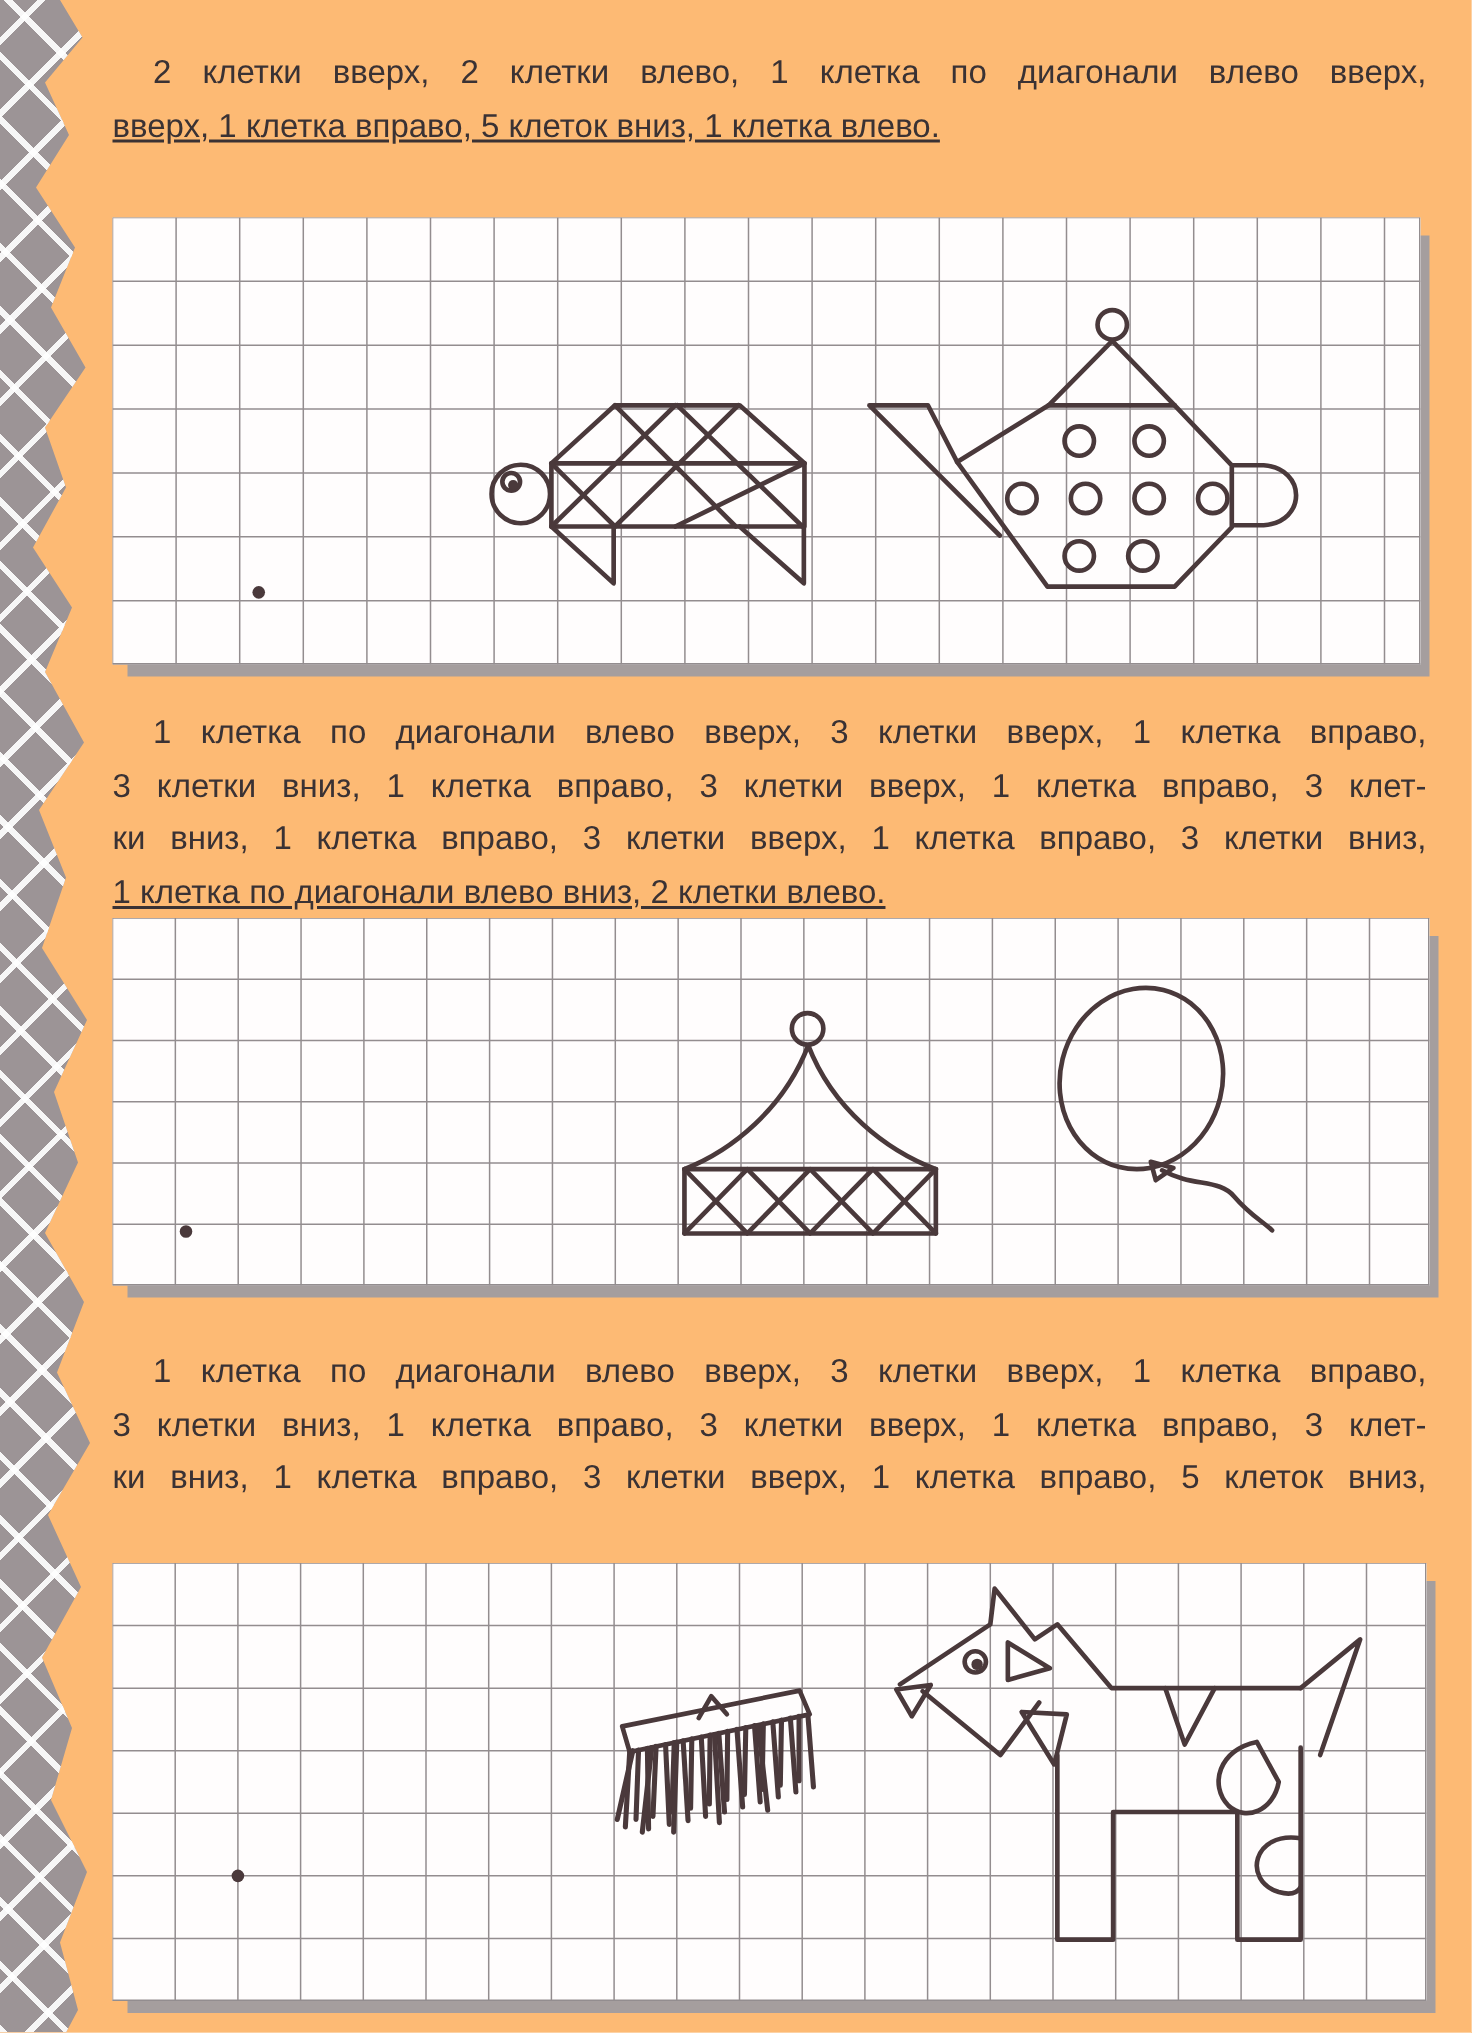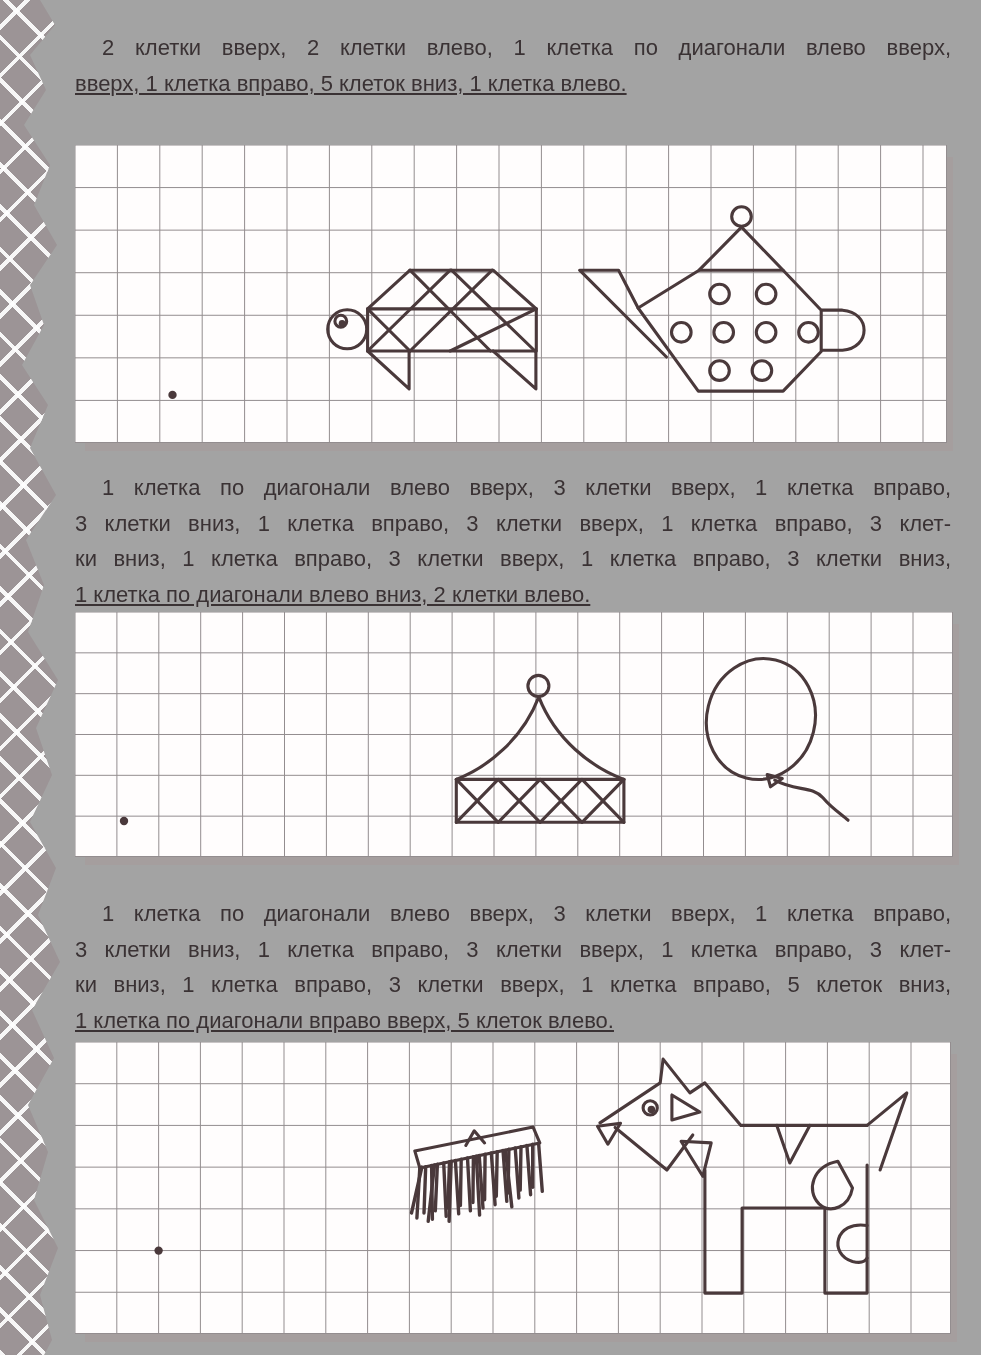--- a/index.html
+++ b/index.html
@@ -1,18 +1,18 @@
 <!DOCTYPE html>
 <html><head>
 <meta charset="utf-8">
 <style>
   html,body{margin:0;padding:0;}
   body{width:981px;height:1355px;overflow:hidden;background:#fbfaf8;
        font-family:"Liberation Sans", sans-serif;}
-  .page{position:relative;width:981px;height:1355px;background:#a3a3a3;}
+  .page{position:relative;width:981px;height:1355px;background:#fdba74;}
 
   
   .torn-edge{
     position:absolute;left:0;top:0;width:70px;height:1355px;
     background-color:#9c9496;
     background-image:
       repeating-linear-gradient(45deg, rgba(255,255,255,.92) 0 4px, rgba(255,255,255,0) 4px 30px),
       repeating-linear-gradient(-45deg, rgba(255,255,255,.92) 0 4px, rgba(255,255,255,0) 4px 34px);
     clip-path:polygon(0 0,40px 0,55px 25px,30px 55px,46px 90px,24px 125px,50px 165px,
       34px 205px,57px 245px,30px 285px,44px 325px,22px 365px,48px 405px,30px 448px,
@@ -166,21 +166,20 @@
       <polygon stroke="#4a393b" stroke-width="3.1" fill="none" stroke-linecap="round" stroke-linejoin="round" points="692.2,162.5 707.3,166.6 695.5,174.8"></polygon>
       <g transform="scale(41.9 40.83)">
         <path stroke="#4a393b" stroke-width="3.1" fill="none" stroke-linecap="round" stroke-linejoin="round" d="M 16.7 4.12 C 17.2 4.4 17.6 4.25 17.85 4.55 C 18.1 4.85 18.3 4.95 18.45 5.1" vector-effect="non-scaling-stroke"></path>
       </g>
     </svg>
 
   <div class="para para3">
     <div class="iline indent">1 клетка по диагонали влево вверх, 3 клетки вверх, 1 клетка вправо,</div>
     <div class="iline">3 клетки вниз, 1 клетка вправо, 3 клетки вверх, 1 клетка вправо, 3 клет-</div>
     <div class="iline">ки вниз, 1 клетка вправо, 3 клетки вверх, 1 клетка вправо, 5 клеток вниз,</div>
-    <div class="iline last">1 клетка по диагонали вправо вверх, 5 клеток влево.</div>
   </div>
 
   <svg class="panel panel3" width="876" height="292" viewBox="0 0 876 292">
       <g stroke="#938d8f" stroke-width="1">
         <line x1="0" y1="0" x2="0" y2="292"></line>
         <line x1="41.8" y1="0" x2="41.8" y2="292"></line>
         <line x1="83.6" y1="0" x2="83.6" y2="292"></line>
         <line x1="125.39999999999999" y1="0" x2="125.39999999999999" y2="292"></line>
         <line x1="167.2" y1="0" x2="167.2" y2="292"></line>
         <line x1="209" y1="0" x2="209" y2="292"></line>

